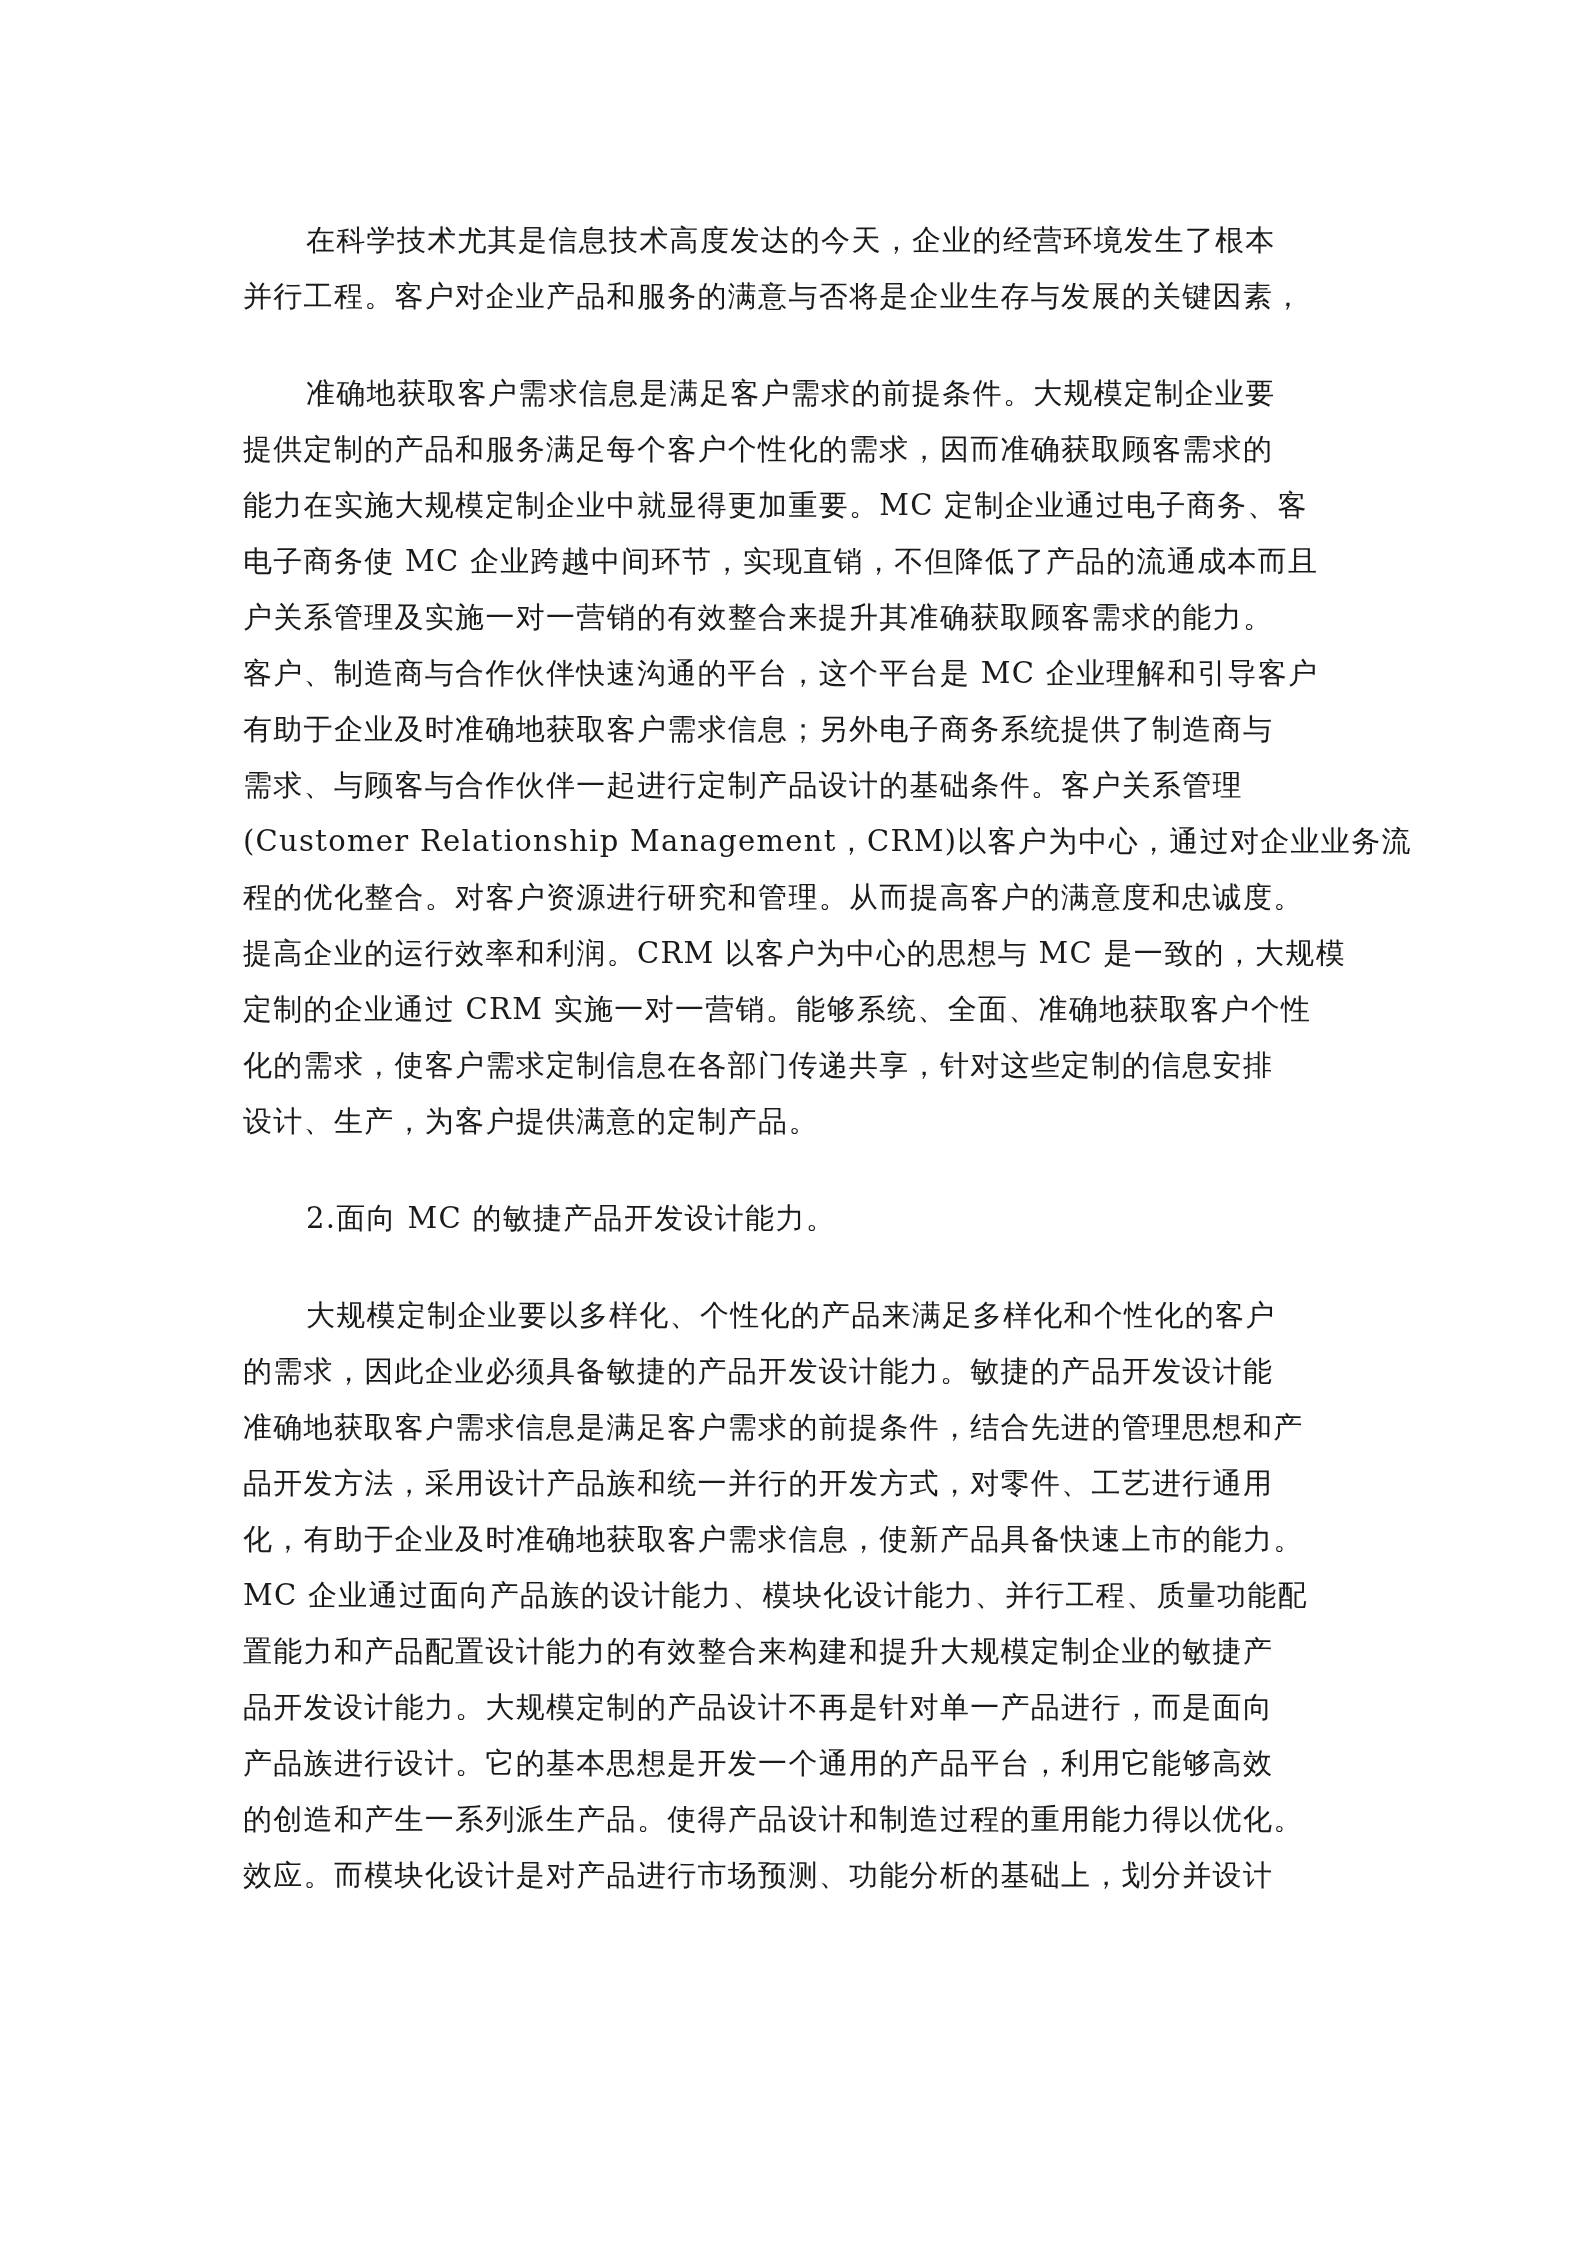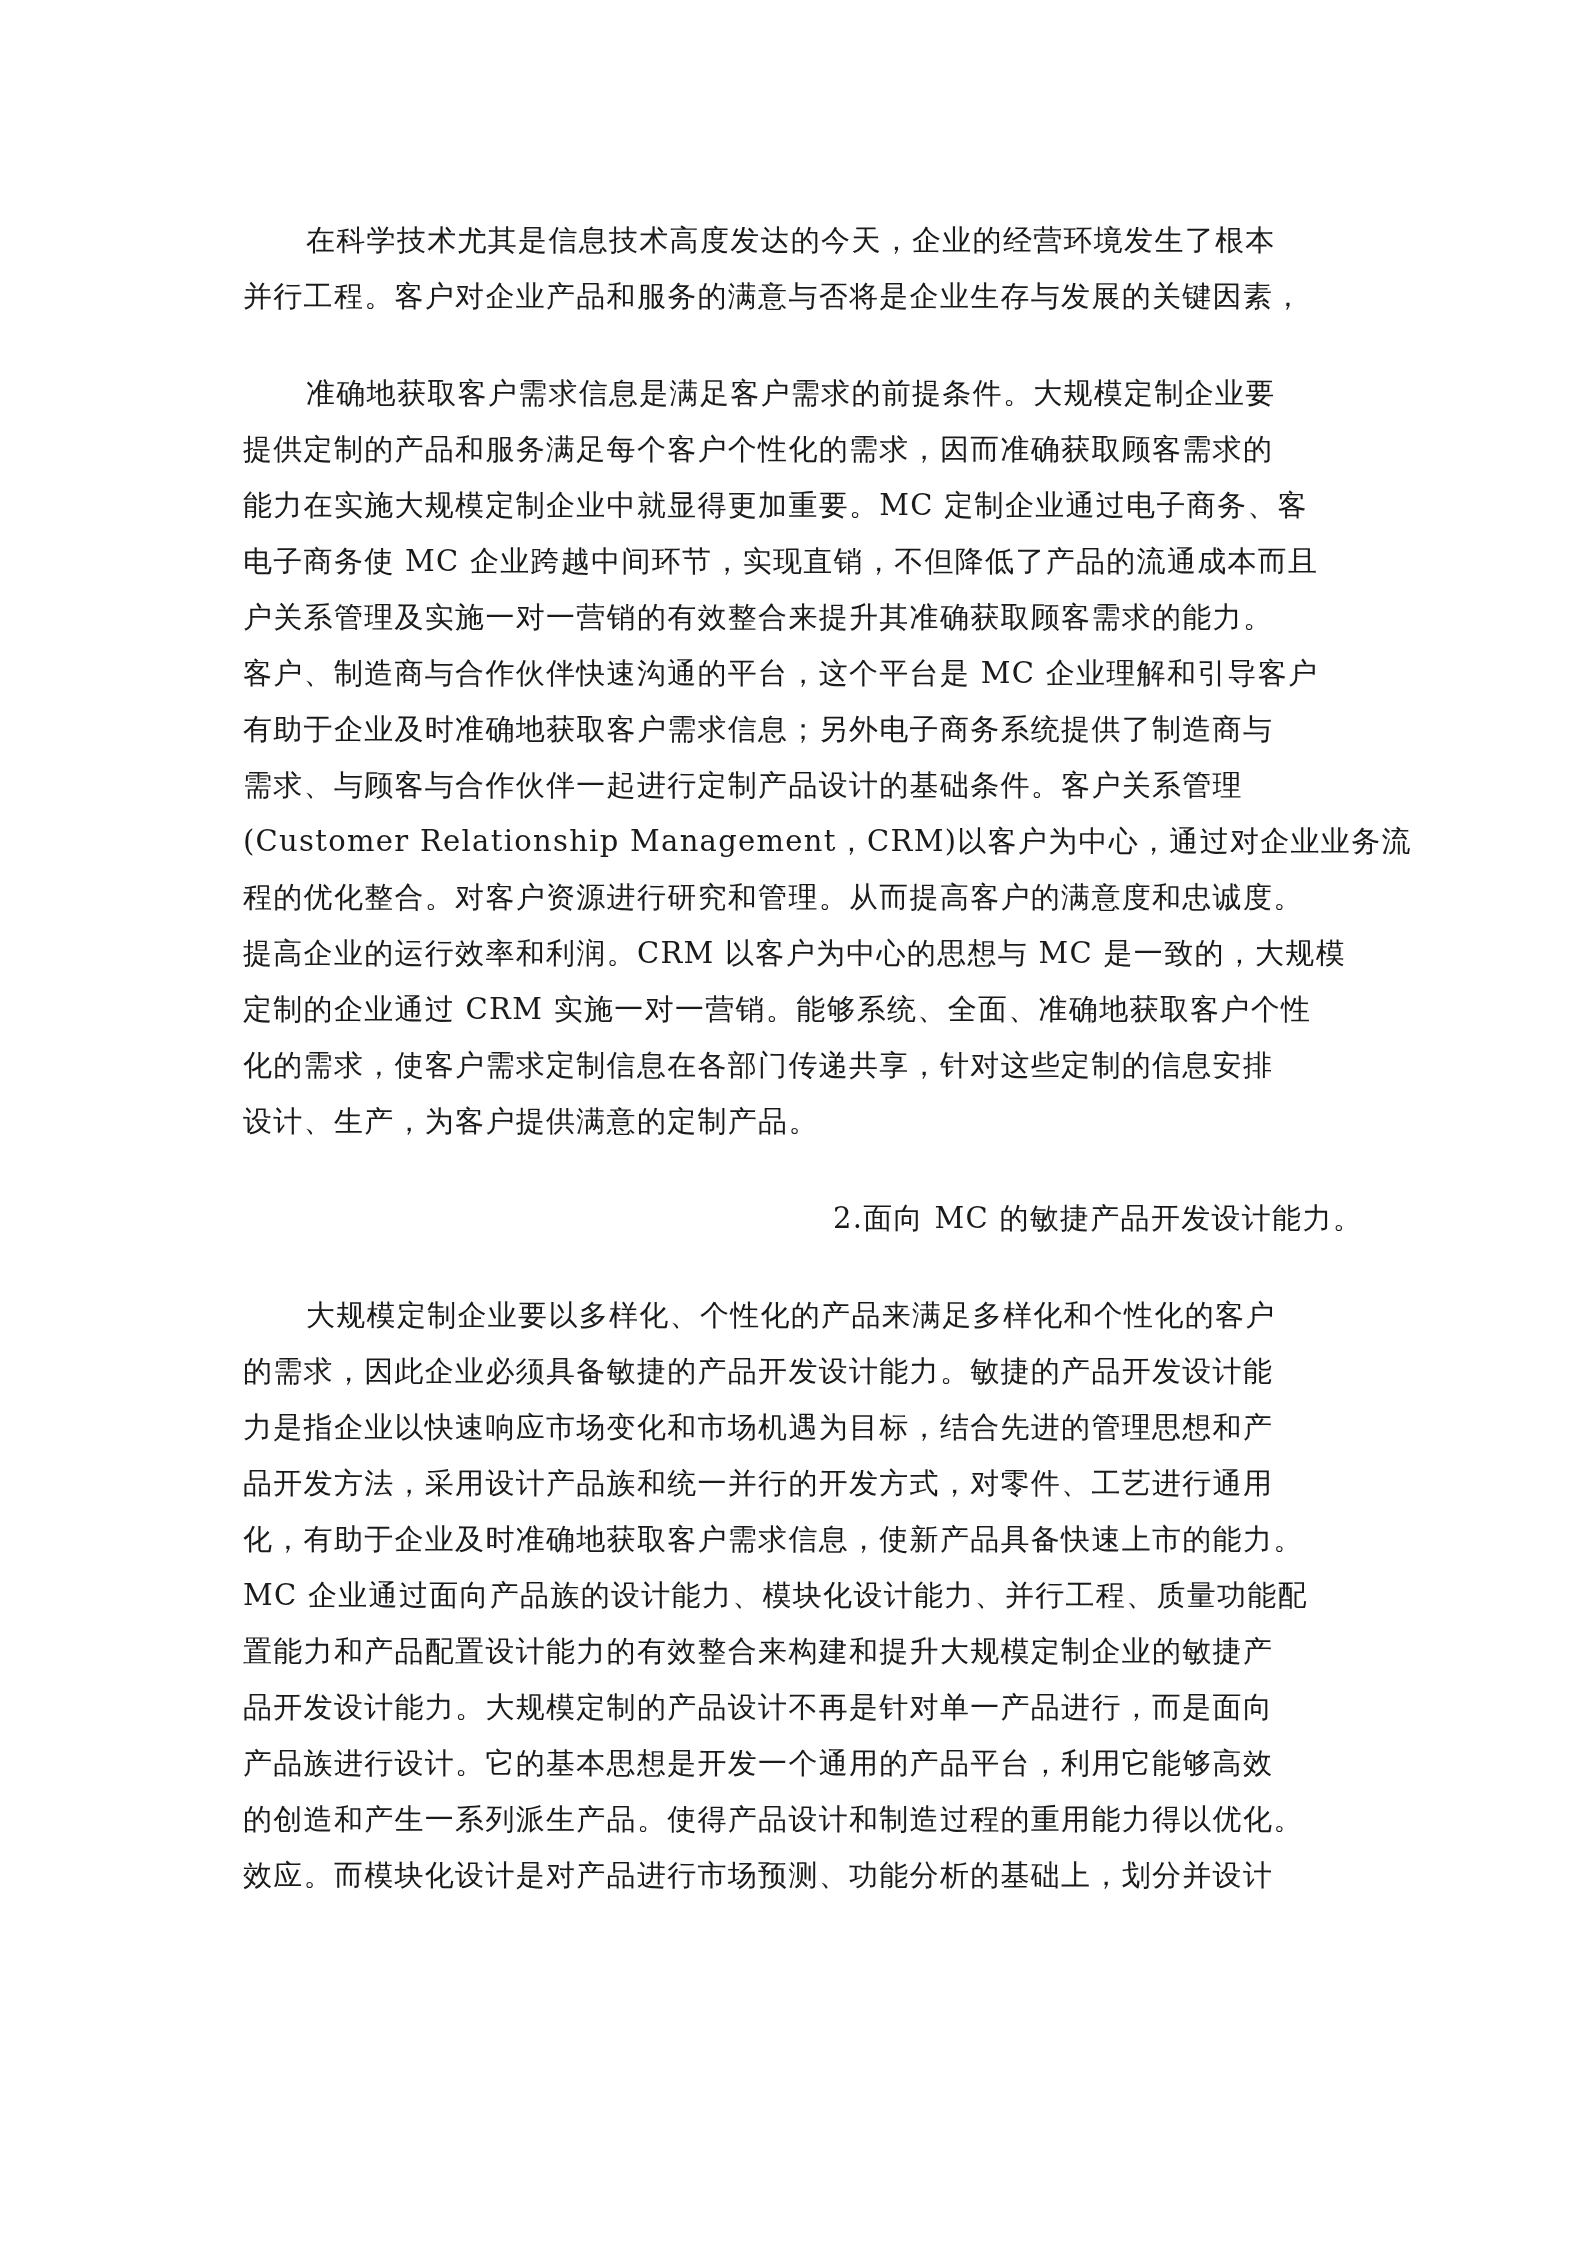--- a/index.html
+++ b/index.html
@@ -3,21 +3,21 @@
 <meta charset="utf-8">
 <style>
   html, body { margin: 0; padding: 0; background: #ffffff; }
   body { width: 1587px; height: 2244px; position: relative; overflow: hidden;
          font-family: "DejaVu Serif", "Liberation Serif", serif; color: #1a1a1a; }
   .page { position: absolute; left: 243px; top: 208px; width: 1120px; margin-top: 12px; }
   .para { margin: 0 0 41px 0; }
   .line { display: block; height: 56px; line-height: 40px; font-size: 29px;
           white-space: nowrap; letter-spacing: 1.3px; }
   .line.indent { padding-left: 63px; }
-  .heading { margin: 0 0 41px 0; text-align: right; }
+  .heading { margin: 0 0 41px 0; }
 </style>
 </head>
 <body>
 
 <div class="page">
 
   <div class="para">
     <span class="line indent">在科学技术尤其是信息技术高度发达的今天，企业的经营环境发生了根本</span>
     <span class="line">并行工程。客户对企业产品和服务的满意与否将是企业生存与发展的关键因素，</span>
   </div>
@@ -39,21 +39,21 @@
     <span class="line">设计、生产，为客户提供满意的定制产品。</span>
   </div>
 
   <div class="heading">
     <span class="line indent">2.面向 MC 的敏捷产品开发设计能力。</span>
   </div>
 
   <div class="para">
     <span class="line indent">大规模定制企业要以多样化、个性化的产品来满足多样化和个性化的客户</span>
     <span class="line">的需求，因此企业必须具备敏捷的产品开发设计能力。敏捷的产品开发设计能</span>
-    <span class="line">力是指企业以快速响应市场变化和市场机遇为目标，结合先进的管理思想和产</span>
+    <span class="line">准确地获取客户需求信息是满足客户需求的前提条件，结合先进的管理思想和产</span>
     <span class="line">品开发方法，采用设计产品族和统一并行的开发方式，对零件、工艺进行通用</span>
     <span class="line">化，有助于企业及时准确地获取客户需求信息，使新产品具备快速上市的能力。</span>
     <span class="line">MC 企业通过面向产品族的设计能力、模块化设计能力、并行工程、质量功能配</span>
     <span class="line">置能力和产品配置设计能力的有效整合来构建和提升大规模定制企业的敏捷产</span>
     <span class="line">品开发设计能力。大规模定制的产品设计不再是针对单一产品进行，而是面向</span>
     <span class="line">产品族进行设计。它的基本思想是开发一个通用的产品平台，利用它能够高效</span>
     <span class="line">的创造和产生一系列派生产品。使得产品设计和制造过程的重用能力得以优化。</span>
     <span class="line">效应。而模块化设计是对产品进行市场预测、功能分析的基础上，划分并设计</span>
   </div>
 

